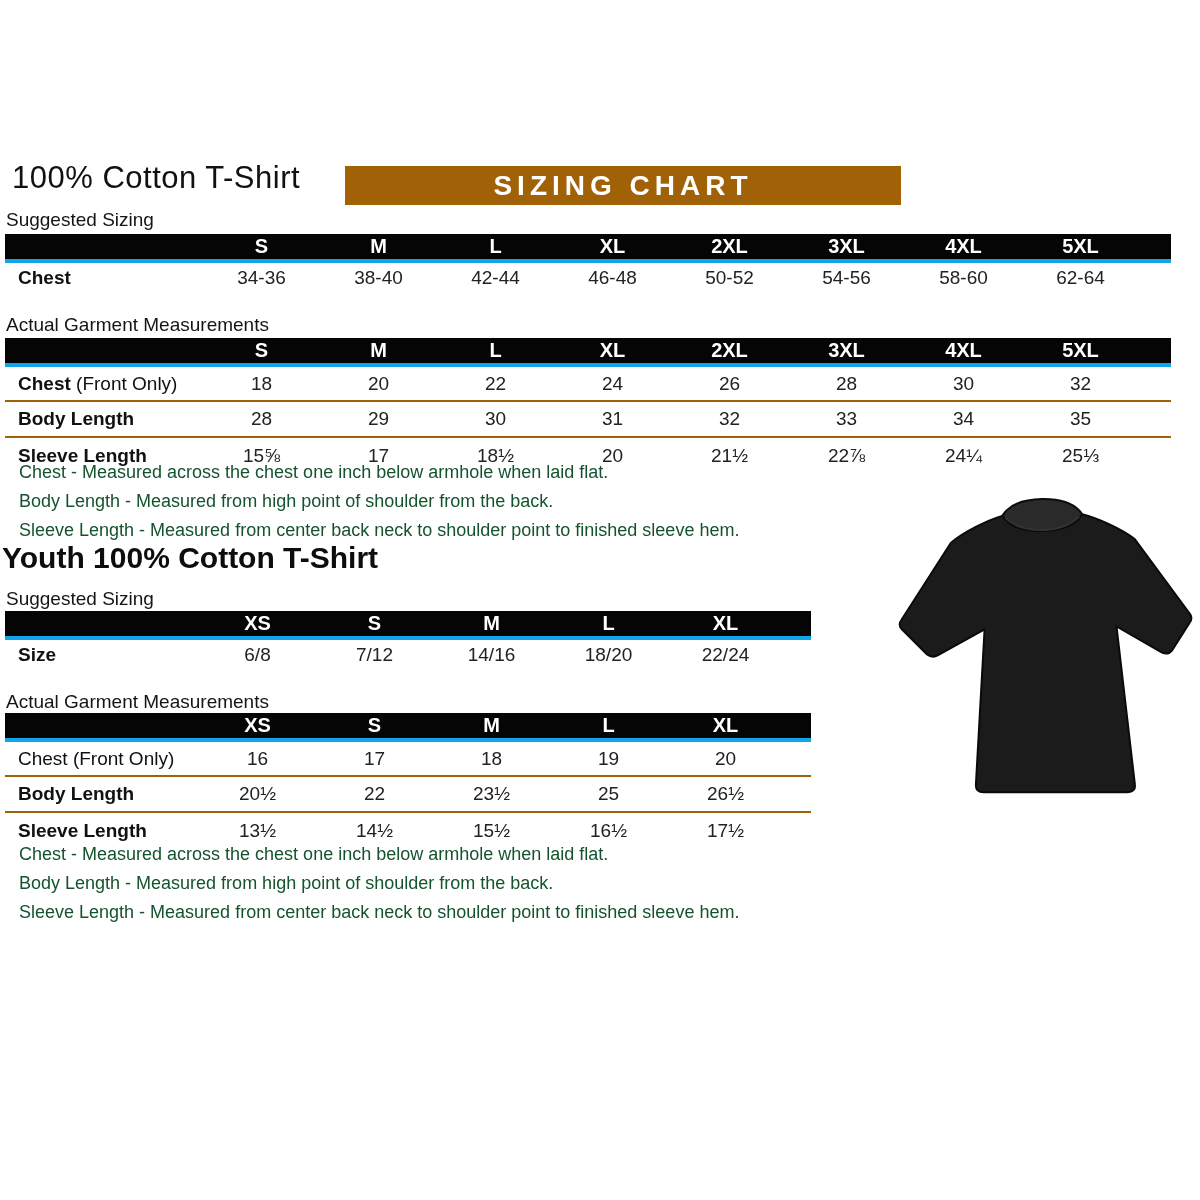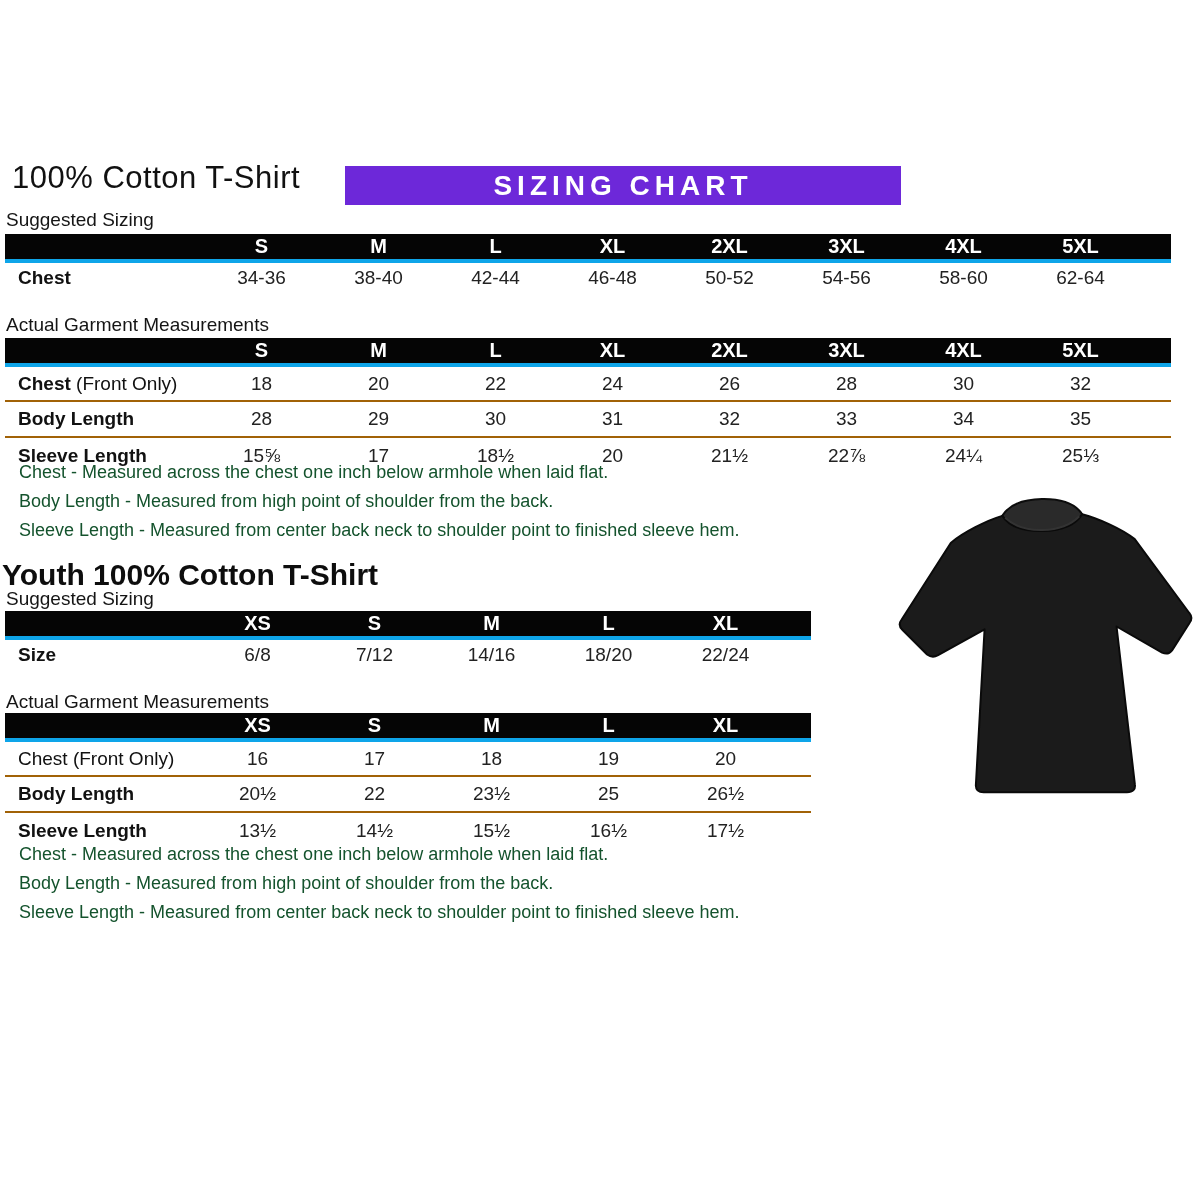--- a/index.html
+++ b/index.html
@@ -2,25 +2,25 @@
 <html><head>
 <meta charset="utf-8">
 <style>
   * { margin:0; padding:0; box-sizing:border-box; }
   html,body { width:1200px; height:1200px; background:#ffffff;
               font-family:"Liberation Sans","DejaVu Sans",sans-serif; color:#1a1a1a; }
   .abs { position:absolute; }
 
   
   .main-title { left:12px; top:160px; font-size:31px; font-weight:400; letter-spacing:0.5px; color:#111; }
-  .banner { left:345px; top:166px; width:556px; height:39px; background:#6d28d9;
+  .banner { left:345px; top:166px; width:556px; height:39px; background:#a16207;
             display:flex; align-items:center; justify-content:center; }
   .banner span { color:#fff; font-weight:700; font-size:28px; letter-spacing:5px; }
   .section-label { font-size:19px; color:#151515; }
-  .youth-title { left:2px; top:558px; font-size:30px; font-weight:700; color:#0d0d0d; }
+  .youth-title { left:2px; top:541px; font-size:30px; font-weight:700; color:#0d0d0d; }
 
   
   table { border-collapse:collapse; table-layout:fixed; width:100%; }
   th,td { overflow:hidden; white-space:nowrap; }
   tr.bar th { background:#050505; color:#ffffff; font-weight:700; font-size:20px;
               height:27px; text-align:center; vertical-align:middle; }
   td { text-align:center; font-size:19px; color:#222; vertical-align:middle; }
   .row-h32 td { height:32px; }
   .row-h28 td { height:36px; }
   td.rlabel { text-align:left; padding-left:13px; font-weight:700; color:#111; }

